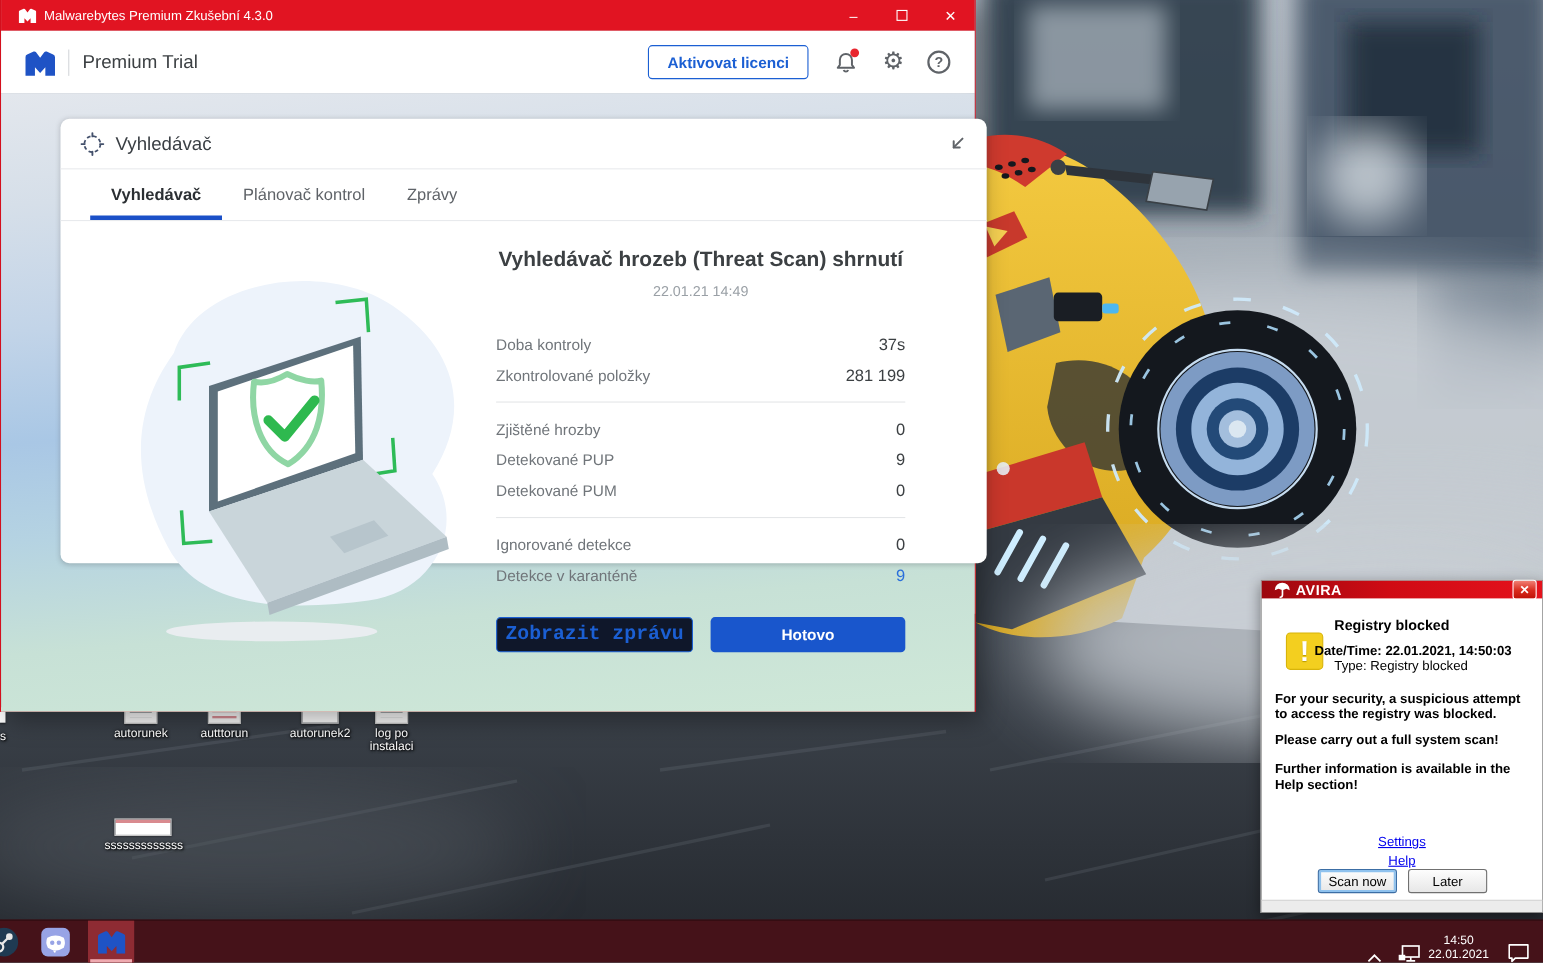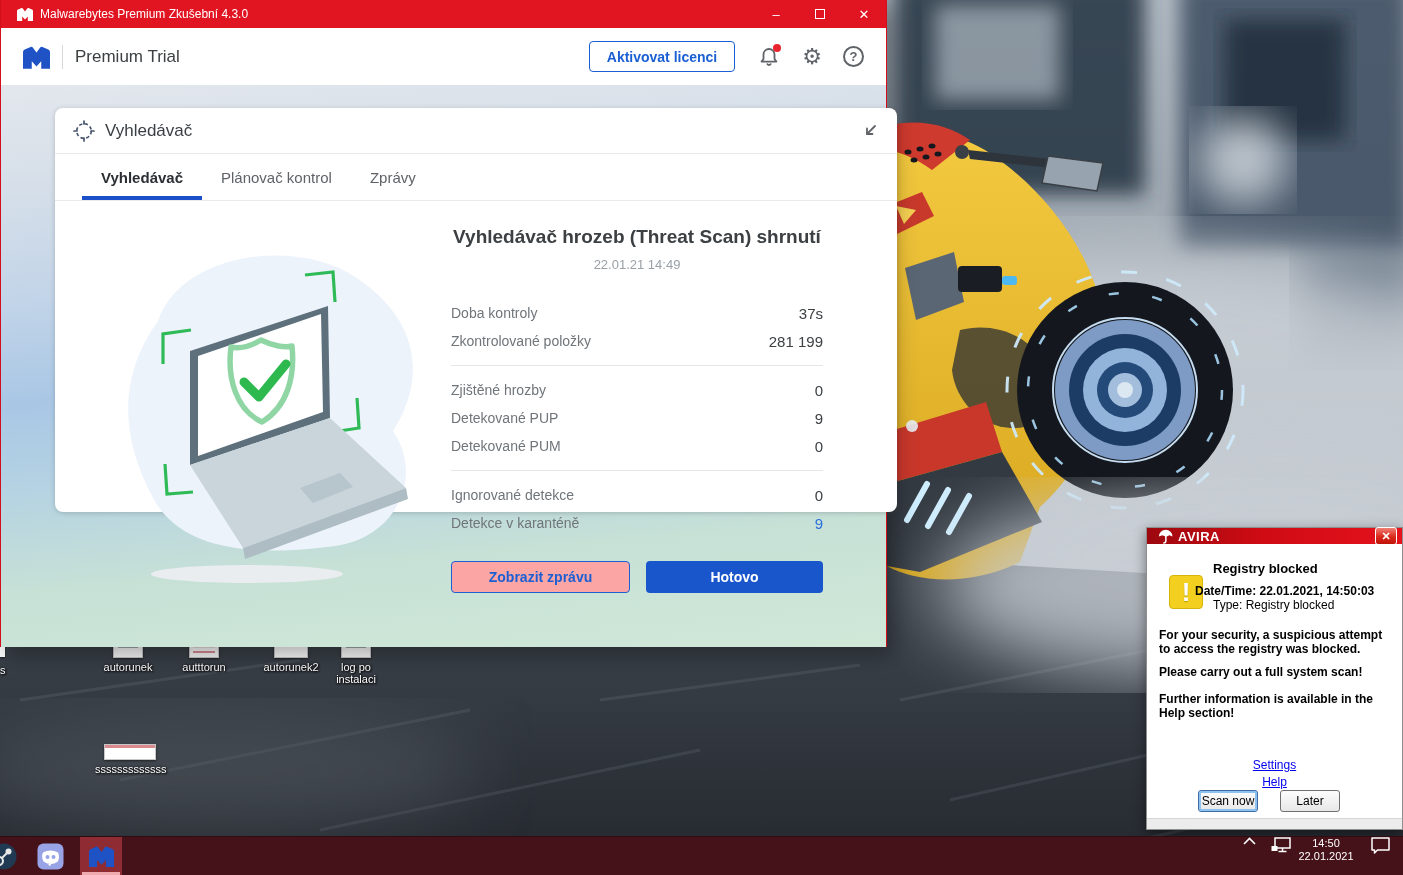--- a/index.html
+++ b/index.html
@@ -51,22 +51,22 @@
   .summary-col { position:absolute; left:368px; top:118px; width:428px; padding:0 28px; }
   .sum-title { font-size:19px; font-weight:600; color:#3c4043; text-align:center; }
   .sum-date { font-size:13px; color:#9aa0a6; text-align:center; margin-top:9px; }
   .stats { margin-top:27px; }
   .srow { display:flex; justify-content:space-between; align-items:center; height:28px; }
   .srow .lab { font-size:14px; color:#70757a; }
   .srow .val { font-size:15px; color:#3c4043; }
   .srow .val.blue { color:#2a6fdb; }
   .sdiv { height:1px; background:#e4e6e8; margin:10px 0; }
   .sum-btns { display:flex; gap:16px; margin-top:24px; }
-  .btn-outline { flex:1; height:32px; border:1.5px solid #1b5fd3; border-radius:4px; background:#fca5a5; color:#1b5fd3;
-                 font-size:14px; font-weight:bold; font-family:Liberation Sans, sans-serif; }
+  .btn-outline { flex:1; height:32px; border:1.5px solid #1b5fd3; border-radius:4px; background:#0f172a; color:#1b5fd3;
+                 font-size:18px; font-weight:bold; font-family:Liberation Mono, monospace; }
   .btn-fill { flex:1; height:32px; border:none; border-radius:4px; background:#1956cc; color:#fff;
               font-size:14px; font-weight:bold; font-family:inherit; }
   #illus { position:absolute; left:40px; top:118px; }
 
   
   #avira { position:absolute; left:1146px; top:527px; width:257px; height:303px; background:#fff; z-index:3;
            border:1px solid #8e8e8e; box-shadow:0 4px 12px rgba(0,0,0,.45); font-size:12px; color:#000; }
   .av-titlebar { height:16px; background:linear-gradient(90deg,#9c080e 0%,#cf0b14 45%,#e5121c 100%);
                  display:flex; align-items:center; padding:0 5px 0 10px; }
   .av-brand { color:#fff; font-weight:bold; font-size:13px; letter-spacing:.5px; margin-left:4px; flex:1; }
@@ -75,32 +75,32 @@
               display:flex; align-items:center; justify-content:center; }
   .av-warn { position:absolute; left:22px; top:47px; width:34px; height:34px; background:#f3cf1f; border:1px solid #d8b40a;
              border-radius:4px; color:#fff; font-size:26px; font-weight:bold; display:flex; align-items:center;
              justify-content:center; text-shadow:0 1px 1px #b79a00; }
   .av-title { position:absolute; left:66px; top:33px; font-size:13px; font-weight:bold; }
   .av-line1 { position:absolute; left:48px; top:56px;font-weight:bold; }
   .av-line2 { position:absolute; left:66px; top:70px; }
   .av-p { position:absolute; left:12px; width:236px; line-height:14px;font-weight:bold; }
   .av-link { position:absolute; width:100%; text-align:center; color:#0000ee; }
   .av-link span { text-decoration:underline; cursor:pointer; }
-  .av-btn { position:absolute; top:262px; width:60px; height:22px; background:linear-gradient(180deg,#fdfdfd,#e7e7e7);
+  .av-btn { position:absolute; top:262px; width:72px; height:22px; background:linear-gradient(180deg,#fdfdfd,#e7e7e7);
             border:1px solid #707070; border-radius:3px; font-size:12px; font-family:inherit; }
   .av-btn.focus { box-shadow:0 0 0 2px #8fc2ee inset; border-color:#3c6ea5; }
   .av-footer { position:absolute; left:0; bottom:0; width:100%; height:11px; background:#ececec; border-top:1px solid #d6d6d6; }
 
   
   #taskbar { position:absolute; left:0; top:836px; width:1403px; height:39px; background:#451219; z-index:4;
              border-top:1px solid #2e0c11; }
   .tb-icon { position:absolute; top:0; height:38px; display:flex; align-items:center; justify-content:center; }
   .tb-mb { left:80px; width:42px; background:#8e2b33; }
   .tb-mb-underline { position:absolute; left:2px; bottom:0; width:38px; height:3px; background:#efaab0; }
-  .tb-tray { position:absolute; top:0; height:38px; display:flex; align-items:flex-start; justify-content:center; color:#fff; }
+  .tb-tray { position:absolute; top:0; height:38px; display:flex; align-items:flex-end; justify-content:center; color:#fff; }
   .tb-clock { text-align:center; font-size:11px; line-height:13px; color:#fff; }
 </style>
 </head>
 <body>
 
 <svg id="wallpaper" viewBox="0 0 1403 875" preserveAspectRatio="none">
   <defs>
     <linearGradient id="sky" x1="0" y1="0" x2="0" y2="1">
       <stop offset="0" stop-color="#b4bcc5"></stop>
         <stop offset=".35" stop-color="#9aa3ac"></stop>

